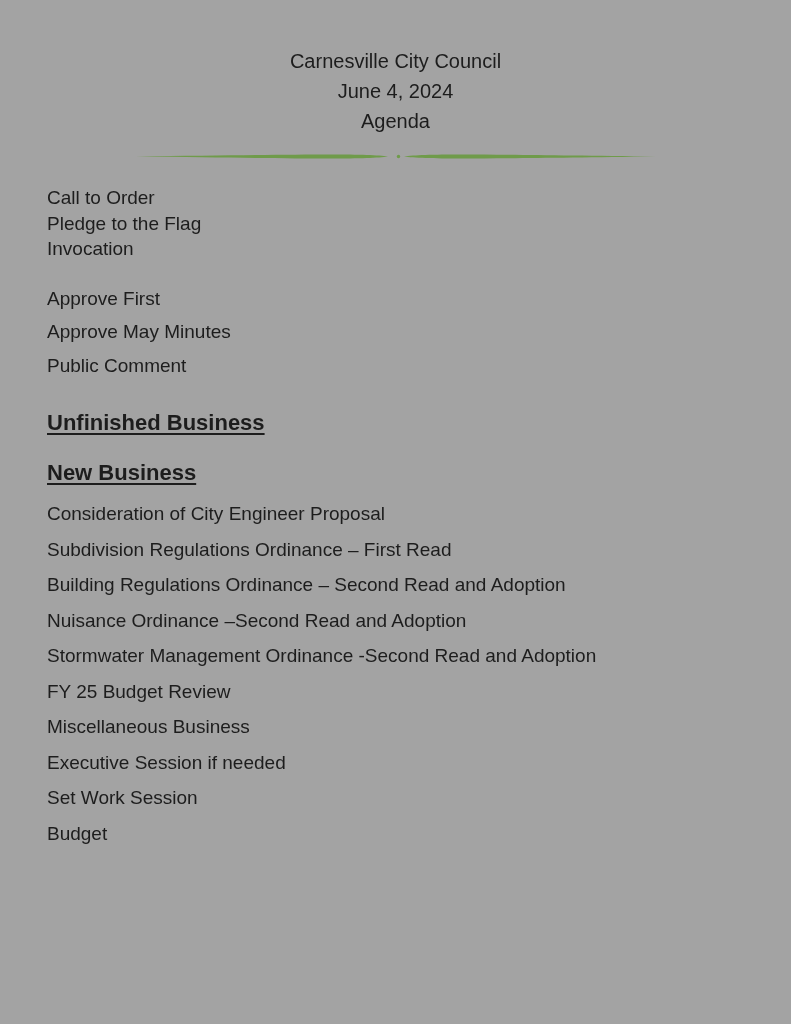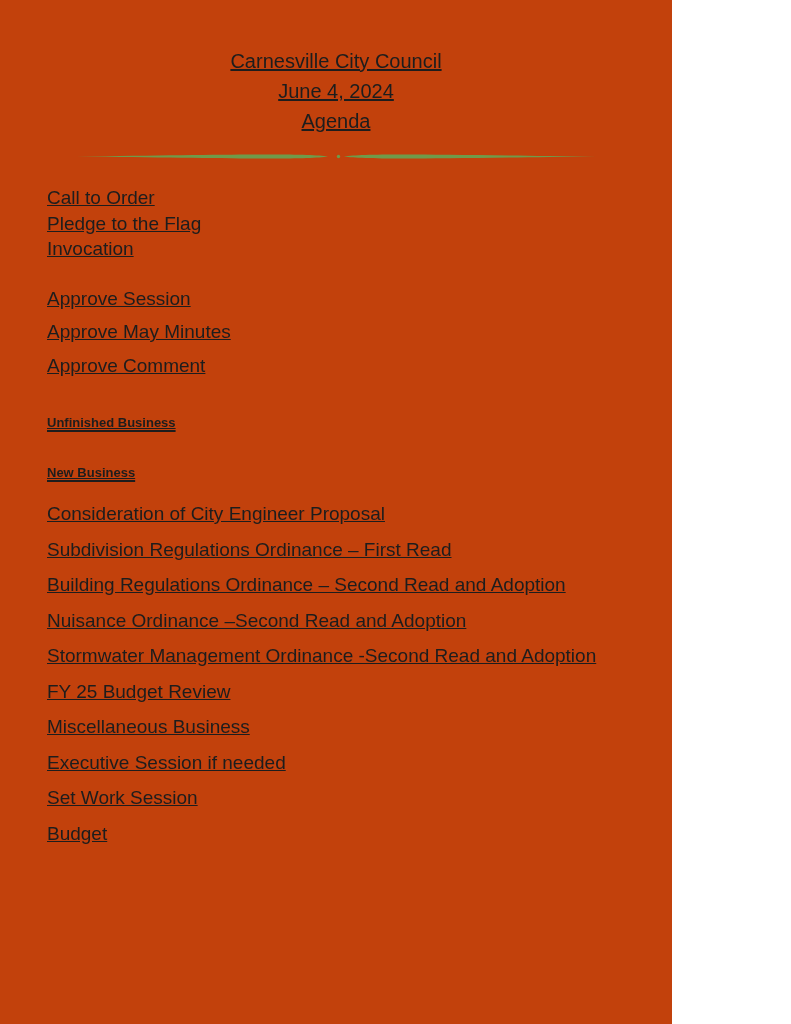--- a/index.html
+++ b/index.html
@@ -4,25 +4,24 @@
 <style>
   * { margin: 0; padding: 0; box-sizing: border-box; }
   html, body { width: 791px; height: 1024px; }
   body {
     background: #ffffff;
     font-family: "Liberation Sans", sans-serif;
     color: #1d1d1d;
   }
   .page {
     position: relative;
-    width: 672px;
+    width: 791px;
     height: 1024px;
-    background: #c2410c;
+    background: #a3a3a3;
     overflow: hidden;
-    text-decoration: underline;
   }
   .doc-header {
     padding-top: 46px;
     text-align: center;
     font-size: 20px;
     line-height: 30px;
     color: #1d1d1d;
   }
   .divider-wrap {
     width: 520px;
@@ -33,21 +32,21 @@
     margin-left: 47px;
     font-size: 19px;
     color: #1d1d1d;
   }
   .block-opening { margin-top: 29px; }
   .block-opening p { line-height: 25.5px; }
   .block-approvals { margin-top: 20px; }
   .block-approvals p { line-height: 33.5px; }
   .heading {
     font-weight: bold;
-    font-size: 13px;
+    font-size: 22px;
     line-height: 28px;
     text-decoration: underline;
     text-decoration-thickness: 2px;
     text-underline-offset: 3px;
   }
   .heading-unfinished { margin-top: 27px; }
   .heading-new { margin-top: 22px; }
   .block-new { margin-top: 9px; }
   .block-new p { line-height: 35.5px; }
 </style>
@@ -74,23 +73,23 @@
 
   <main class="content">
 
     <div class="block-opening">
       <p>Call to Order</p>
       <p>Pledge to the Flag</p>
       <p>Invocation</p>
     </div>
 
     <div class="block-approvals">
-      <p>Approve Session</p>
+      <p>Approve First</p>
       <p>Approve May Minutes</p>
-      <p>Approve Comment</p>
+      <p>Public Comment</p>
     </div>
 
     <p class="heading heading-unfinished">Unfinished Business</p>
 
     <p class="heading heading-new">New Business</p>
 
     <div class="block-new">
       <p>Consideration of City Engineer Proposal</p>
       <p>Subdivision Regulations Ordinance – First Read</p>
       <p>Building Regulations Ordinance – Second Read and Adoption</p>

